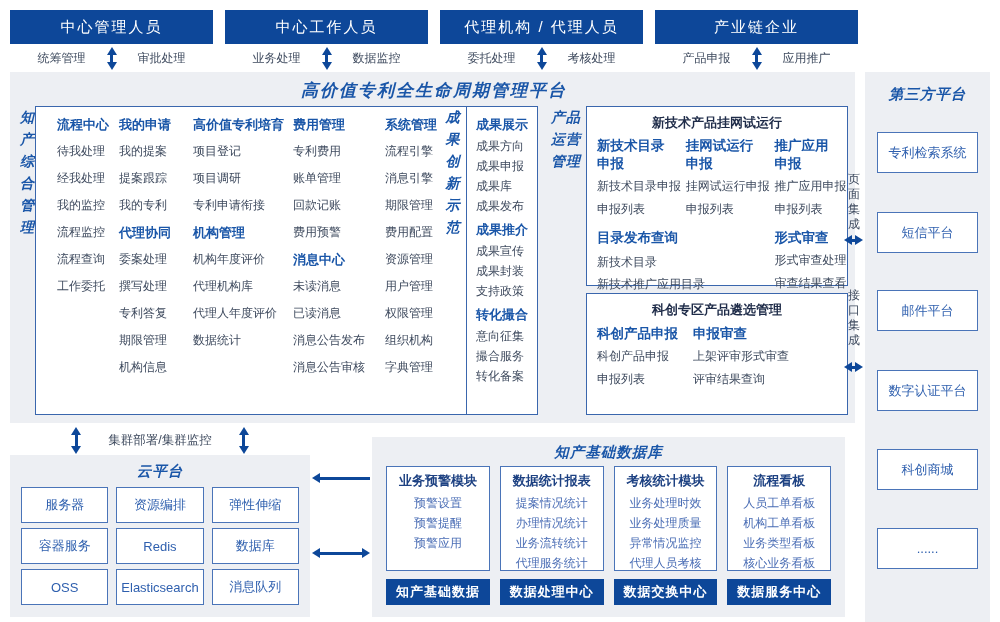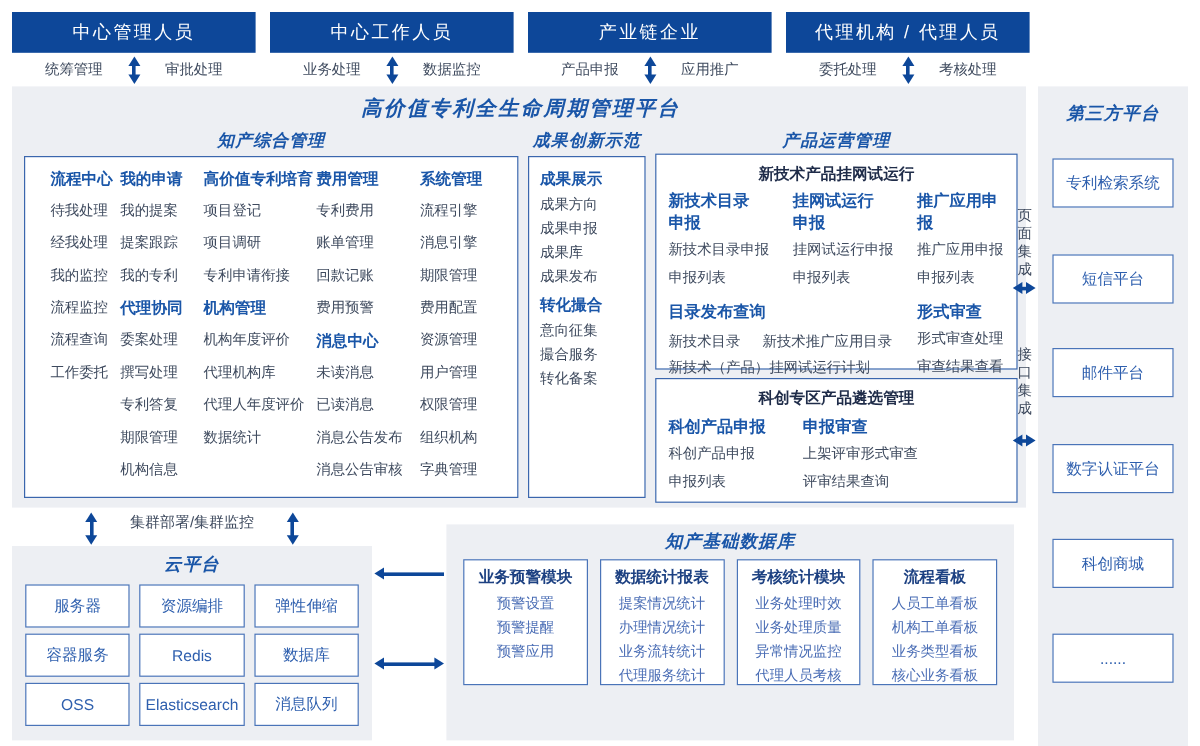--- a/index.html
+++ b/index.html
@@ -41,21 +41,21 @@
   .role-actions{height:26px;margin-top:1px;display:flex;align-items:center;justify-content:center;
     gap:20px;font-size:12px;color:var(--dark);}
   .role-actions .varrow{height:23px;}
 
   
   .main-panel{position:absolute;left:10px;top:72px;width:845px;height:351px;background:var(--panel);
     display:flex;flex-direction:column;padding:8px 7px 8px 10px;}
   .main-title{text-align:center;font-size:17px;font-weight:bold;font-style:italic;
     color:var(--title-blue);letter-spacing:2px;height:26px;line-height:22px;}
   .sections{flex:1;display:flex;gap:8px;min-height:0;}
-  .section{display:flex;flex-direction:column;min-width:0;}
+  .section{display:flex;flex-direction:row;min-width:0;}
   .section-title{text-align:center;font-weight:bold;font-style:italic;font-size:14px;
     color:var(--title-blue);height:24px;line-height:22px;letter-spacing:1px;}
   .section-body{flex:1;background:#fff;border:1.5px solid var(--border);}
   .sec-ip{width:412px;}
   .sec-ach{width:98px;}
   .sec-prod{flex:1;}
   .sec-prod .section-body{background:none;border:none;display:flex;flex-direction:column;gap:7px;}
 
   
   .ip-cols{display:flex;justify-content:space-between;padding:4px 21px;}
@@ -89,21 +89,21 @@
   .prod-bottom > div:nth-of-type(1){width:74%;}
   .prod-bottom > div:nth-of-type(2){width:26%;}
   .catalog-items{margin-top:2px;}
   .catalog-items span{display:inline-block;margin-right:14px;font-size:12px;color:var(--dark);line-height:22px;}
   .sci-cols{display:flex;}
   .sci-cols > div:nth-of-type(1){width:40%;}
   .sci-cols > div:nth-of-type(2){width:60%;}
 
   
   .cluster{position:absolute;left:10px;top:427px;width:300px;height:27px;display:flex;
-    align-items:flex-start;justify-content:center;gap:26px;}
+    align-items:center;justify-content:center;gap:26px;}
   .cluster .varrow{height:27px;}
   .cluster-label{font-size:12.5px;color:var(--dark);}
 
   
   .cloud{position:absolute;left:10px;top:455px;width:300px;height:162px;background:var(--panel);
     padding:5px 11px;}
   .cloud-title{text-align:center;font-style:italic;font-weight:bold;font-size:14.5px;
     color:var(--title-blue);line-height:23px;letter-spacing:1px;}
   .cloud-grid{display:grid;grid-template-columns:repeat(3,1fr);gap:5px 8px;margin-top:4px;}
   .cloud-box{height:36px;background:#fff;border:1.5px solid var(--border-soft);color:#2e5fae;
@@ -167,36 +167,36 @@
     <div class="role">
       <div class="role-bar">中心工作人员</div>
       <div class="role-actions">
         <span>业务处理</span>
         <span class="varrow"></span>
         <span>数据监控</span>
       </div>
     </div>
 
     <div class="role">
+      <div class="role-bar">代理机构 / 代理人员</div>
+      <div class="role-actions">
+        <span>委托处理</span>
+        <span class="varrow"></span>
+        <span>考核处理</span>
+      </div>
+    </div>
+
+    <div class="role">
       <div class="role-bar">产业链企业</div>
       <div class="role-actions">
         <span>产品申报</span>
         <span class="varrow"></span>
         <span>应用推广</span>
       </div>
     </div>
-
-    <div class="role">
-      <div class="role-bar">代理机构 / 代理人员</div>
-      <div class="role-actions">
-        <span>委托处理</span>
-        <span class="varrow"></span>
-        <span>考核处理</span>
-      </div>
-    </div>
   </div>
 
 <div class="main-panel">
   <div class="main-title">高价值专利全生命周期管理平台</div>
   <div class="sections">
 
     <div class="section sec-ip">
       <div class="section-title">知产综合管理</div>
       <div class="section-body ip-cols">
 
@@ -352,20 +352,31 @@
                 <div class="ach-item">成果方向</div>
 
                 <div class="ach-item">成果申报</div>
 
                 <div class="ach-item">成果库</div>
 
                 <div class="ach-item">成果发布</div>
               </div>
           </div>
 
+          <div>
+            <div class="ach-header">成果推介</div>
+            <div>
+
+                <div class="ach-item">成果宣传</div>
+
+                <div class="ach-item">成果封装</div>
+
+                <div class="ach-item">支持政策</div>
+              </div>
+          </div>
 
           <div>
             <div class="ach-header">转化撮合</div>
             <div>
 
                 <div class="ach-item">意向征集</div>
 
                 <div class="ach-item">撮合服务</div>
 
                 <div class="ach-item">转化备案</div>
@@ -554,20 +565,30 @@
             <div class="db-item">人员工单看板</div>
 
             <div class="db-item">机构工单看板</div>
 
             <div class="db-item">业务类型看板</div>
 
             <div class="db-item">核心业务看板</div>
           </div>
       </div>
     </div>
+  <div class="db-bars">
+
+      <div class="db-bar">知产基础数据</div>
+
+      <div class="db-bar">数据处理中心</div>
+
+      <div class="db-bar">数据交换中心</div>
+
+      <div class="db-bar">数据服务中心</div>
+    </div>
 </div>
 
 <div class="integration">
   <div class="int-label page">页面集成</div>
   <span class="harrow int-arrow page"></span>
   <div class="int-label api">接口集成</div>
   <span class="harrow int-arrow api"></span>
 </div>
 
 <div class="tp">

